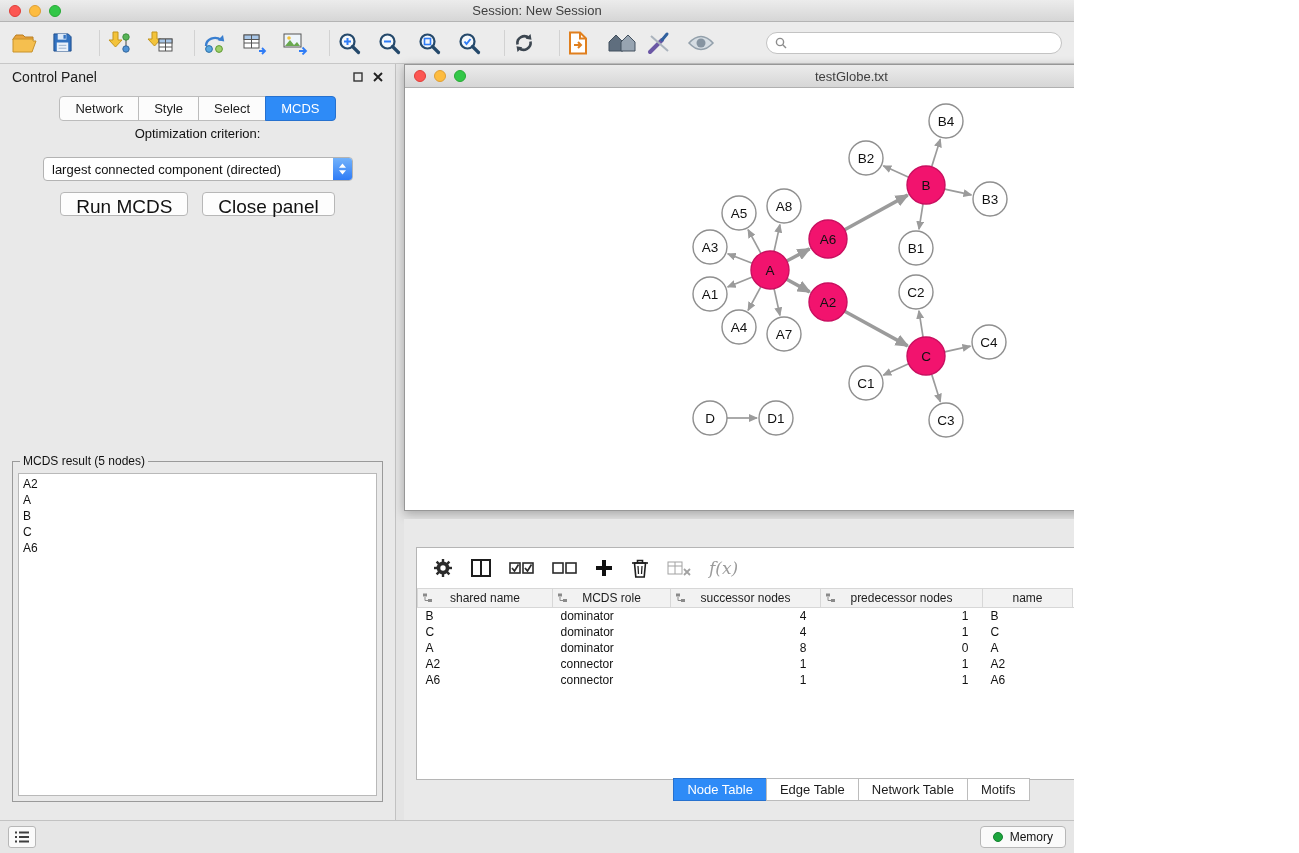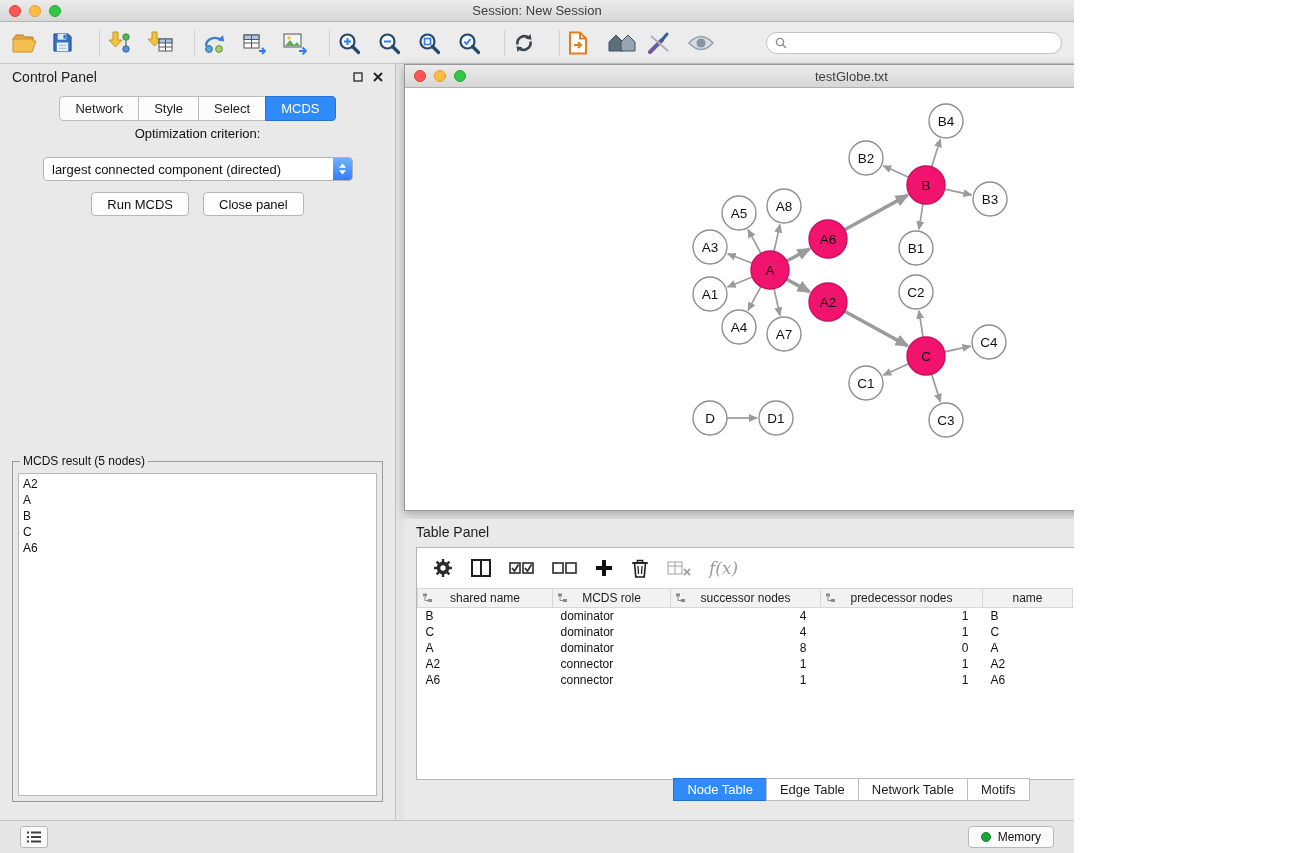--- a/index.html
+++ b/index.html
@@ -30,21 +30,21 @@
   .cp-tabs{position:absolute;left:0;right:0;top:32px;display:flex;justify-content:center;}
   .cp-tab{font-size:13px;color:#1d1d1d;background:#fcfcfc;border:1px solid #bcbcbc;padding:4px 15px;margin-left:-1px;cursor:pointer;}
   .cp-tab:first-child{border-radius:4px 0 0 4px;margin-left:0;}
   .cp-tab:last-child{border-radius:0 4px 4px 0;}
   .cp-tab.active{background:#2e8bf7;border-color:#2671cf;color:#fff;}
   .opt-label{position:absolute;left:0;right:0;top:62px;text-align:center;font-size:13px;color:#111;}
   .dropdown{position:absolute;left:43px;top:93px;width:310px;height:24px;background:#fff;border:1px solid #b3b3b3;border-radius:4px;display:flex;align-items:center;cursor:pointer;}
   .dropdown .val{flex:1;font-size:13px;color:#111;padding-left:8px;white-space:nowrap;overflow:hidden;}
   .stepper{width:19px;height:100%;background:linear-gradient(#72b2fb,#2f7cf6);border-radius:0 3px 3px 0;display:flex;align-items:center;justify-content:center;}
   .cp-buttons{position:absolute;left:0;right:0;top:128px;display:flex;justify-content:center;gap:14px;}
-  .btn{font-size:13px;color:#111;background:#fdfdfd;border:1px solid #b7b7b7;border-radius:4px;padding:3px 15px;height:24px;cursor:pointer;font-family:"Liberation Sans",sans-serif;}
+  .btn{font-size:19px;color:#111;background:#fdfdfd;border:1px solid #b7b7b7;border-radius:4px;padding:3px 15px;height:24px;cursor:pointer;font-family:"Liberation Sans",sans-serif;}
   .mcds-result{position:absolute;left:12px;right:12px;top:390px;bottom:18px;border:1px solid #9a9a9a;padding:5px;background:transparent;}
   .mcds-result legend{font-size:12px;color:#111;padding:0 3px;margin-left:2px;}
   .result-list{width:100%;height:100%;background:#fff;border:1px solid #b9b9b9;overflow:auto;padding:2px 0 0 4px;}
   .result-item{font-size:12px;color:#111;line-height:16px;}
 
   
   .network-window{position:absolute;left:404px;top:64px;width:895px;height:447px;background:#fff;border:1px solid #979797;box-shadow:0 3px 10px rgba(0,0,0,.28);}
   .net-titlebar{position:relative;height:23px;background:linear-gradient(#ececec,#d6d6d6);border-bottom:1px solid #b0b0b0;display:flex;align-items:center;}
   .net-canvas{position:relative;width:100%;height:421px;background:#fff;}
   .net-canvas svg{display:block;width:100%;height:100%;}
@@ -61,21 +61,21 @@
   .node-table th .th-icon{position:absolute;left:4px;top:4px;}
   .node-table th.filler{background:#fff;border-left:1px solid #d7d7d7;border-top:none;border-right:none;}
   .node-table td{font-size:12px;color:#111;height:16px;padding:0 8px;white-space:nowrap;overflow:hidden;}
   .node-table td.col2,.node-table td.col3{text-align:right;padding-right:14px;}
   .tp-tabs{position:absolute;left:0;right:0;bottom:19px;display:flex;justify-content:center;}
   .tp-tab{font-size:13px;color:#1d1d1d;background:#fff;border:1px solid #bcbcbc;padding:3px 13px;margin-left:-1px;cursor:pointer;}
   .tp-tab:first-child{margin-left:0;}
   .tp-tab.active{background:#2e8bf7;border-color:#2671cf;color:#fff;}
 
   
-  .statusbar{position:absolute;left:0;right:0;top:820px;height:33px;background:#e6e6e6;border-top:1px solid #c2c2c2;display:flex;align-items:center;padding:0 20px;}
+  .statusbar{position:absolute;left:0;right:0;top:820px;height:33px;background:#e6e6e6;border-top:1px solid #c2c2c2;display:flex;align-items:center;padding:0 8px;}
   .menu-btn{width:28px;height:22px;background:#fafafa;border:1px solid #b7b7b7;border-radius:3px;display:flex;align-items:center;justify-content:center;cursor:pointer;}
   .memory-btn{margin-left:auto;display:flex;align-items:center;gap:7px;background:#fafafa;border:1px solid #b7b7b7;border-radius:4px;padding:2px 12px;height:22px;font-size:12px;color:#111;cursor:pointer;font-family:"Liberation Sans",sans-serif;}
   .memory-dot{width:10px;height:10px;border-radius:50%;background:#1ca53d;border:1px solid #158130;}
 </style>
 </head>
 <body>
 
 <div class="window">
 
   <div class="titlebar">
@@ -349,31 +349,20 @@
             <text x="305" y="334.5" text-anchor="middle" font-size="13.5" font-family="Liberation Sans, sans-serif" fill="#111111">D</text>
             <circle cx="371" cy="330" r="17" fill="#ffffff" stroke="#8f8f8f" stroke-width="1.4"></circle>
             <text x="371" y="334.5" text-anchor="middle" font-size="13.5" font-family="Liberation Sans, sans-serif" fill="#111111">D1</text>
           </g>
       </svg>
       <div class="resize-grip"></div>
     </div>
   </div>
 
   <div class="table-panel">
-    <div class="panel-header">
-      <span>Table Panel</span>
-      <span class="win-icons">
-        <svg width="10" height="10" viewBox="0 0 10 10">
-            <rect x="1" y="1" width="8" height="8" fill="none" stroke="#333" stroke-width="1.4"></rect>
-          </svg>
-        <svg width="10" height="10" viewBox="0 0 10 10">
-            <path d="M1 1 L9 9 M9 1 L1 9" stroke="#222" stroke-width="1.9"></path>
-          </svg>
-      </span>
-    </div>
     <div class="tp-content">
       <div class="tp-toolbar">
         <button class="tool-btn">
           <svg width="20" height="20" viewBox="0 0 20 20">
             <g stroke="#2b2b2b" stroke-width="2.4">
               <line x1="10" y1="1" x2="10" y2="19"></line>
                 <line x1="1" y1="10" x2="19" y2="10"></line>
               <line x1="3.6" y1="3.6" x2="16.4" y2="16.4"></line>
                 <line x1="3.6" y1="16.4" x2="16.4" y2="3.6"></line>
             </g>

